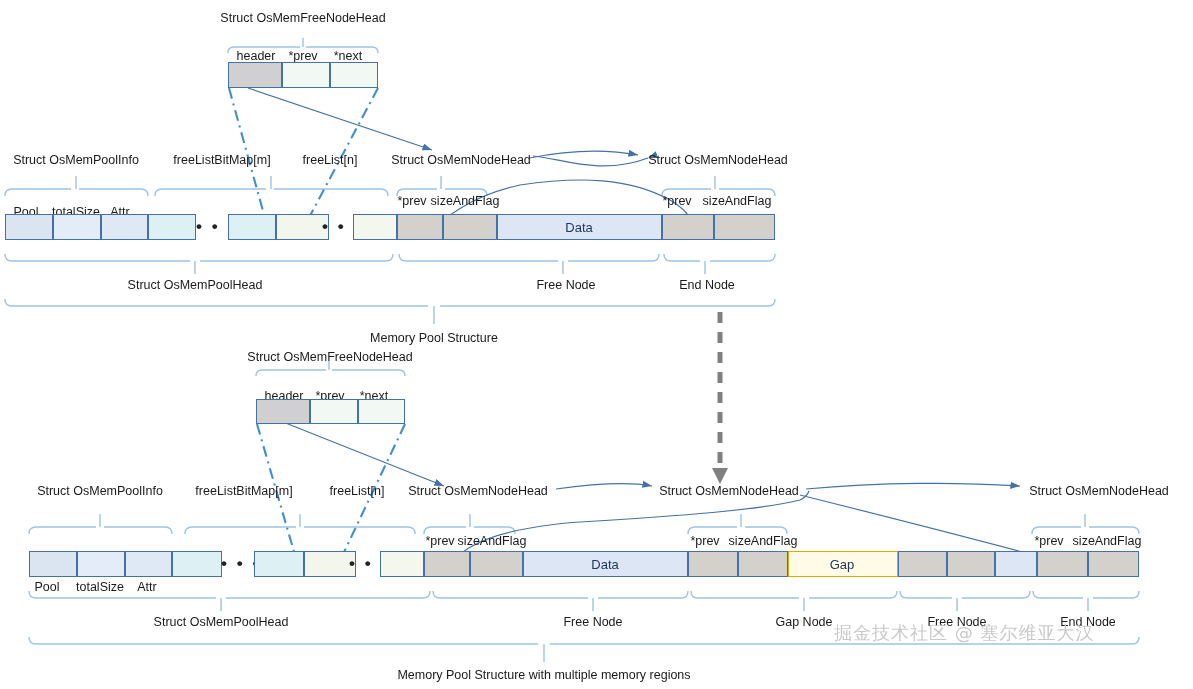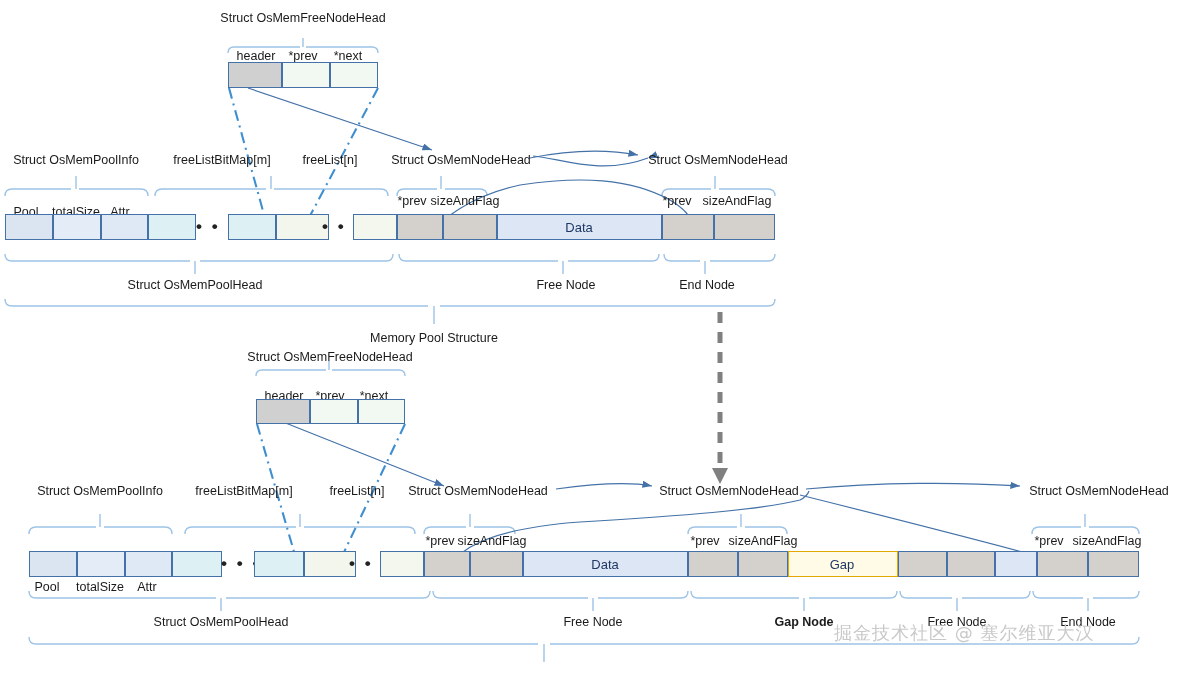--- a/index.html
+++ b/index.html
@@ -181,18 +181,19 @@
   <div class="cell" style="left:995px;top:551px;width:42px;height:26px;background:#dce6f4;"></div>
   <div class="cell" style="left:1037px;top:551px;width:51px;height:26px;background:#d4d0cb;"></div>
   <div class="cell" style="left:1088px;top:551px;width:51px;height:26px;background:#d4d0cb;"></div>
 
   <div class="lbl c" style="left:47px;top:581px;">Pool</div>
   <div class="lbl c" style="left:100px;top:581px;">totalSize</div>
   <div class="lbl c" style="left:147px;top:581px;">Attr</div>
 
   <div class="lbl c" style="left:221px;top:616px;">Struct OsMemPoolHead</div>
   <div class="lbl c" style="left:593px;top:616px;">Free Node</div>
-  <div class="lbl c" style="left:804px;top:616px;font-weight:bold;">Gap Node</div>
+  <div class="lbl c" style="left:804px;top:616px;">Gap Node</div>
   <div class="lbl c" style="left:957px;top:616px;">Free Node</div>
   <div class="lbl c" style="left:1088px;top:616px;">End Node</div>
+  <div class="lbl c" style="left:544px;top:669px;">Memory Pool Structure with multiple memory regions</div>
 
   <div class="wm" style="left:834px;top:645px;transform:translateY(-100%);">掘金技术社区 @ 塞尔维亚大汉</div>
 </div>
 
 </body></html>

